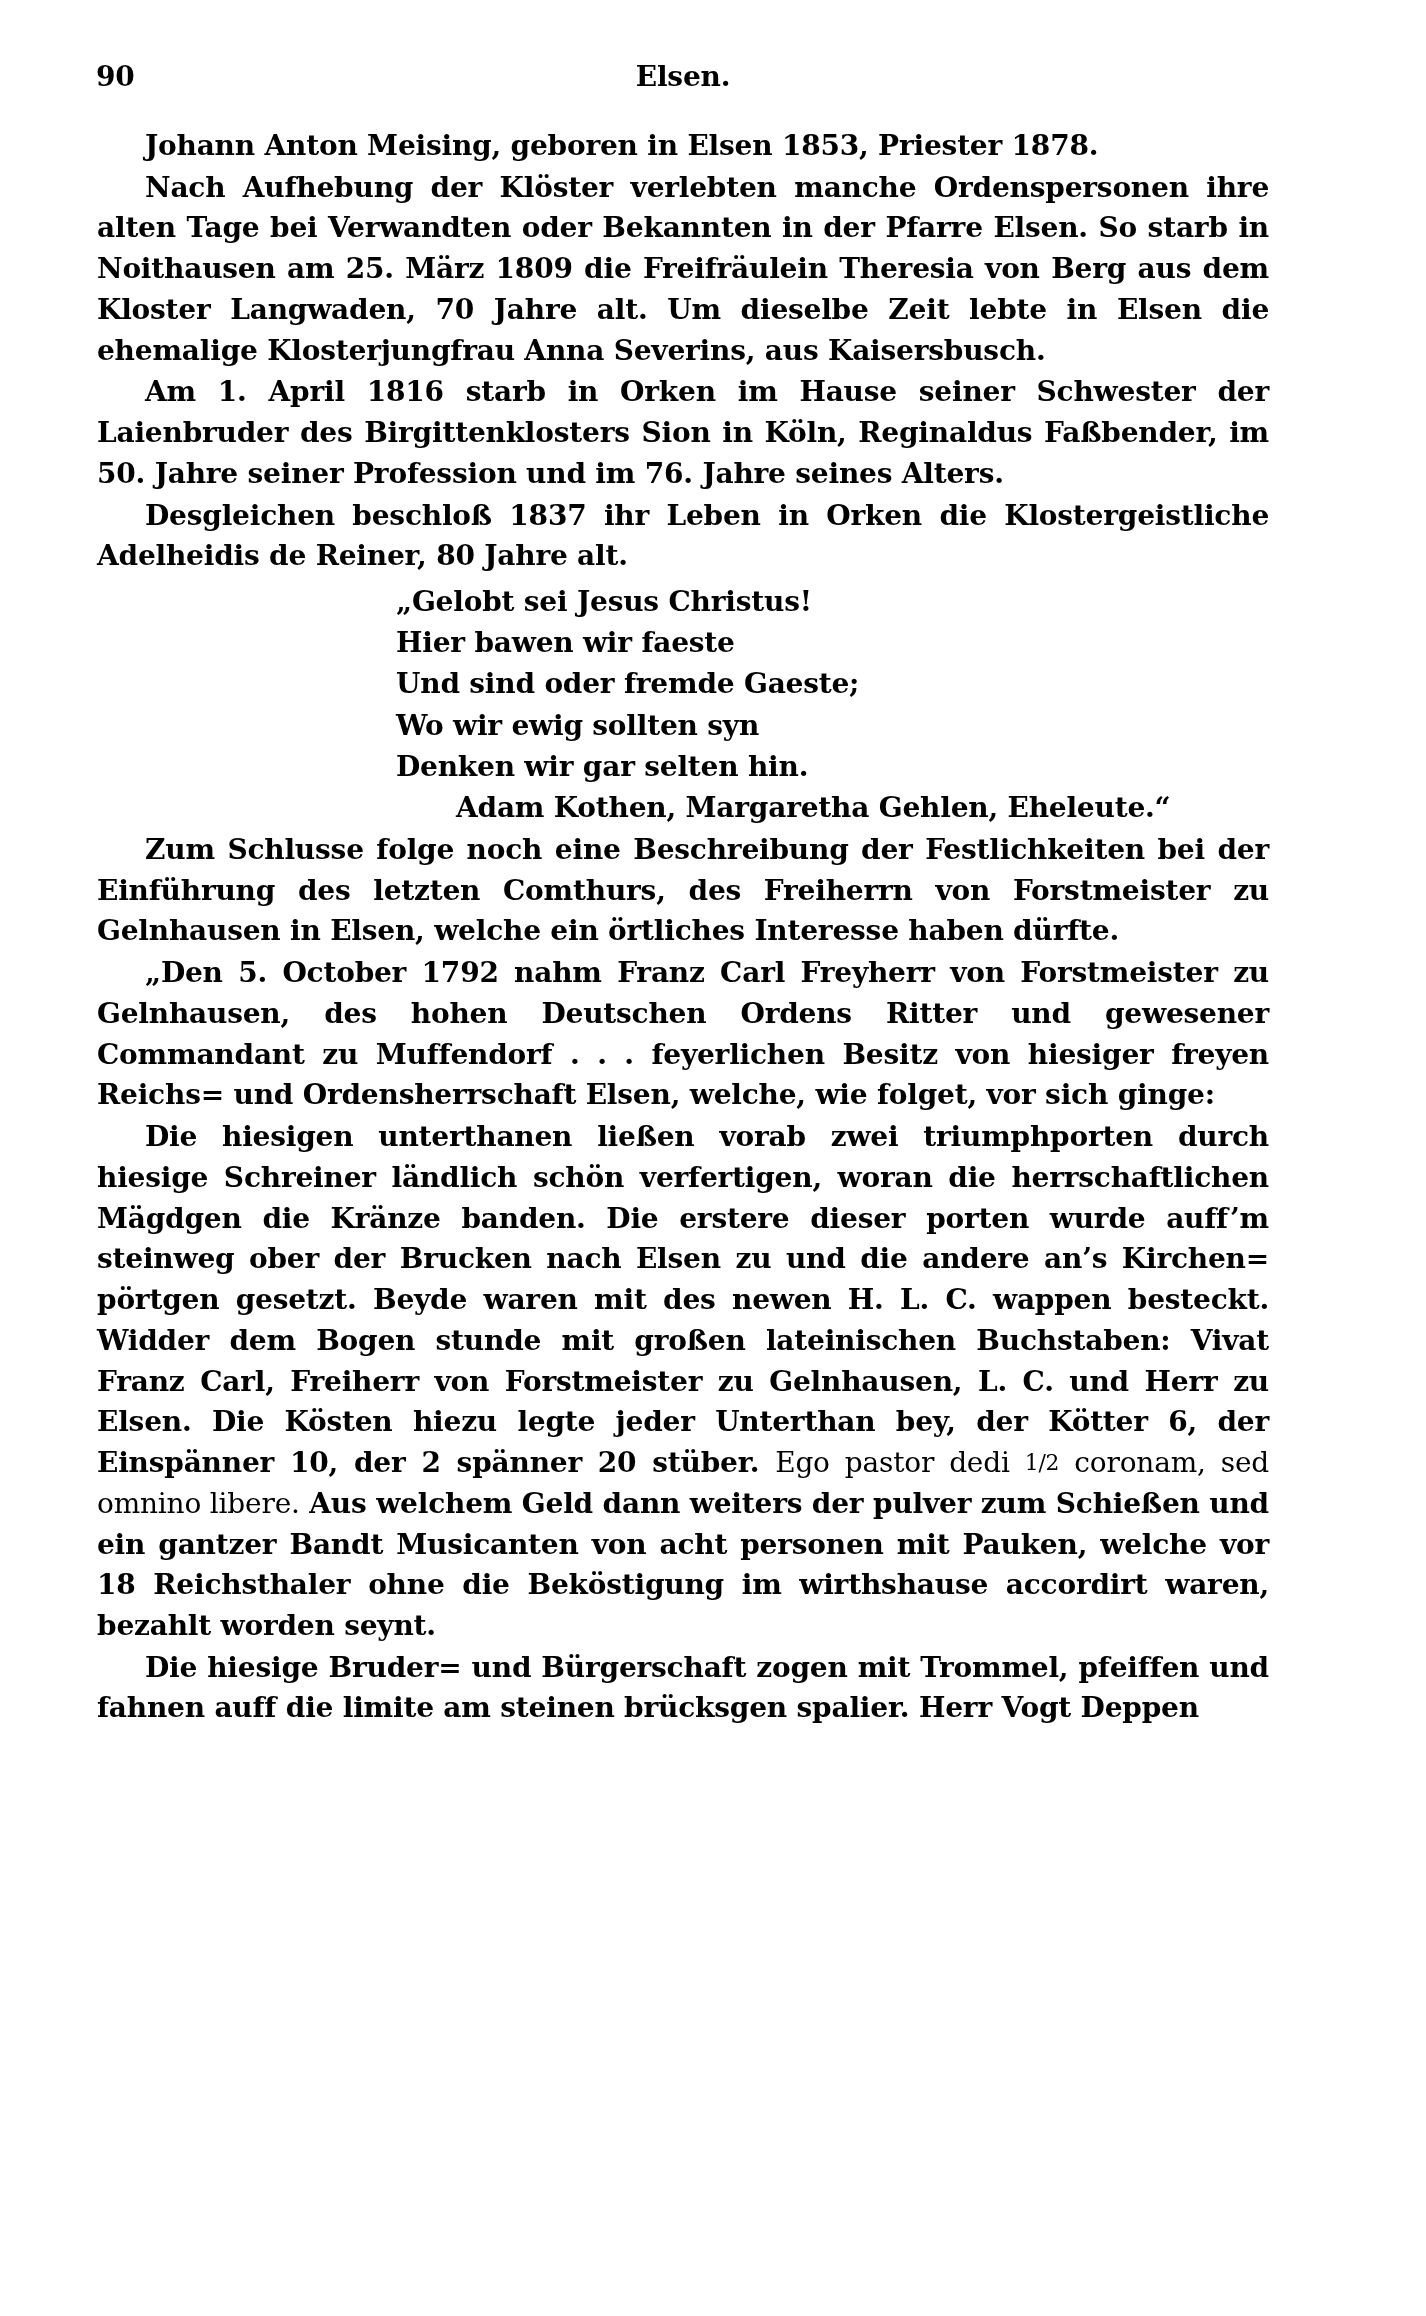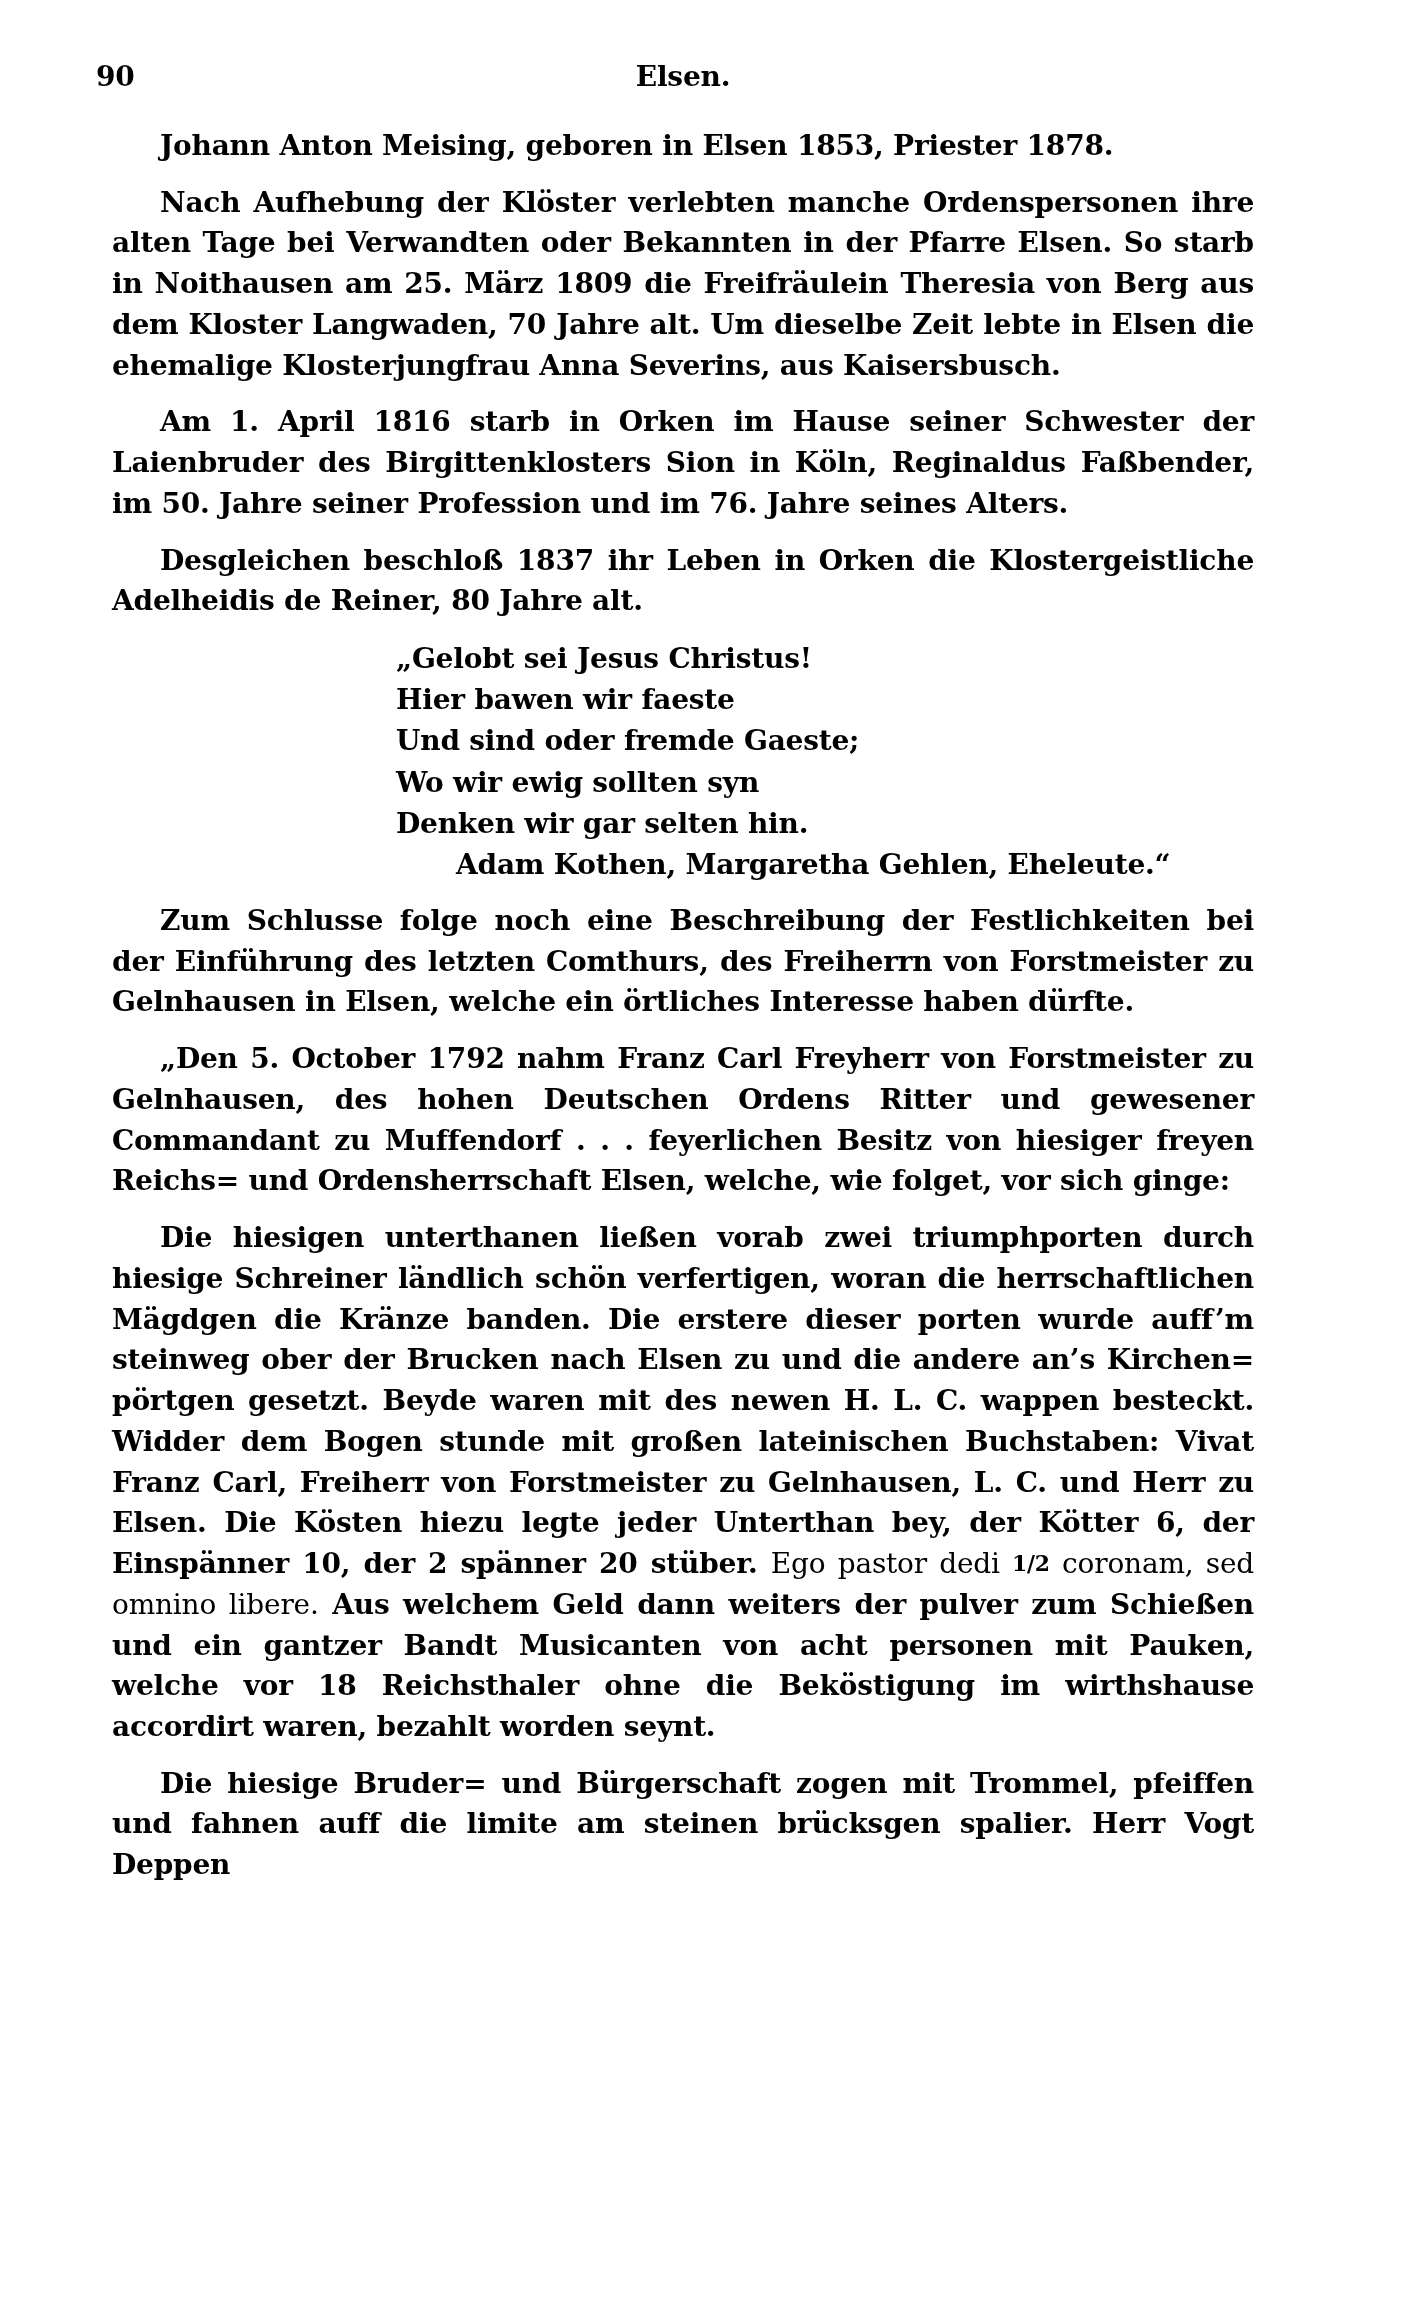--- a/index.html
+++ b/index.html
@@ -41,21 +41,21 @@
     padding-right: 120px;
   }
   .body-text {
     font-size: 28.5px;
     line-height: 1.455;
     text-align: justify;
     text-justify: inter-word;
     letter-spacing: 0.1px;
   }
   p.para {
-    margin: 16px;
+    margin: 1px;
     text-indent: 48px;
     text-align: justify;
   }
   .verse-block {
     margin: 4px 0 2px 0;
   }
   .verse-line {
     display: block;
     text-align: left;
     padding-left: 300px;
@@ -72,21 +72,20 @@
     letter-spacing: -0.2px;
   }
   .roman {
     font-family: "DejaVu Serif", serif;
     font-weight: normal;
     font-style: normal;
   }
   .frac {
     font-size: 0.78em;
     vertical-align: 0.08em;
-    font-weight: bold;
   }
 </style>
 </head>
 <body>
 
 <div class="page">
 
   <div class="header-row">
     <div class="folio fraktur">90</div>
     <div class="running-head fraktur">Elsen.</div>

